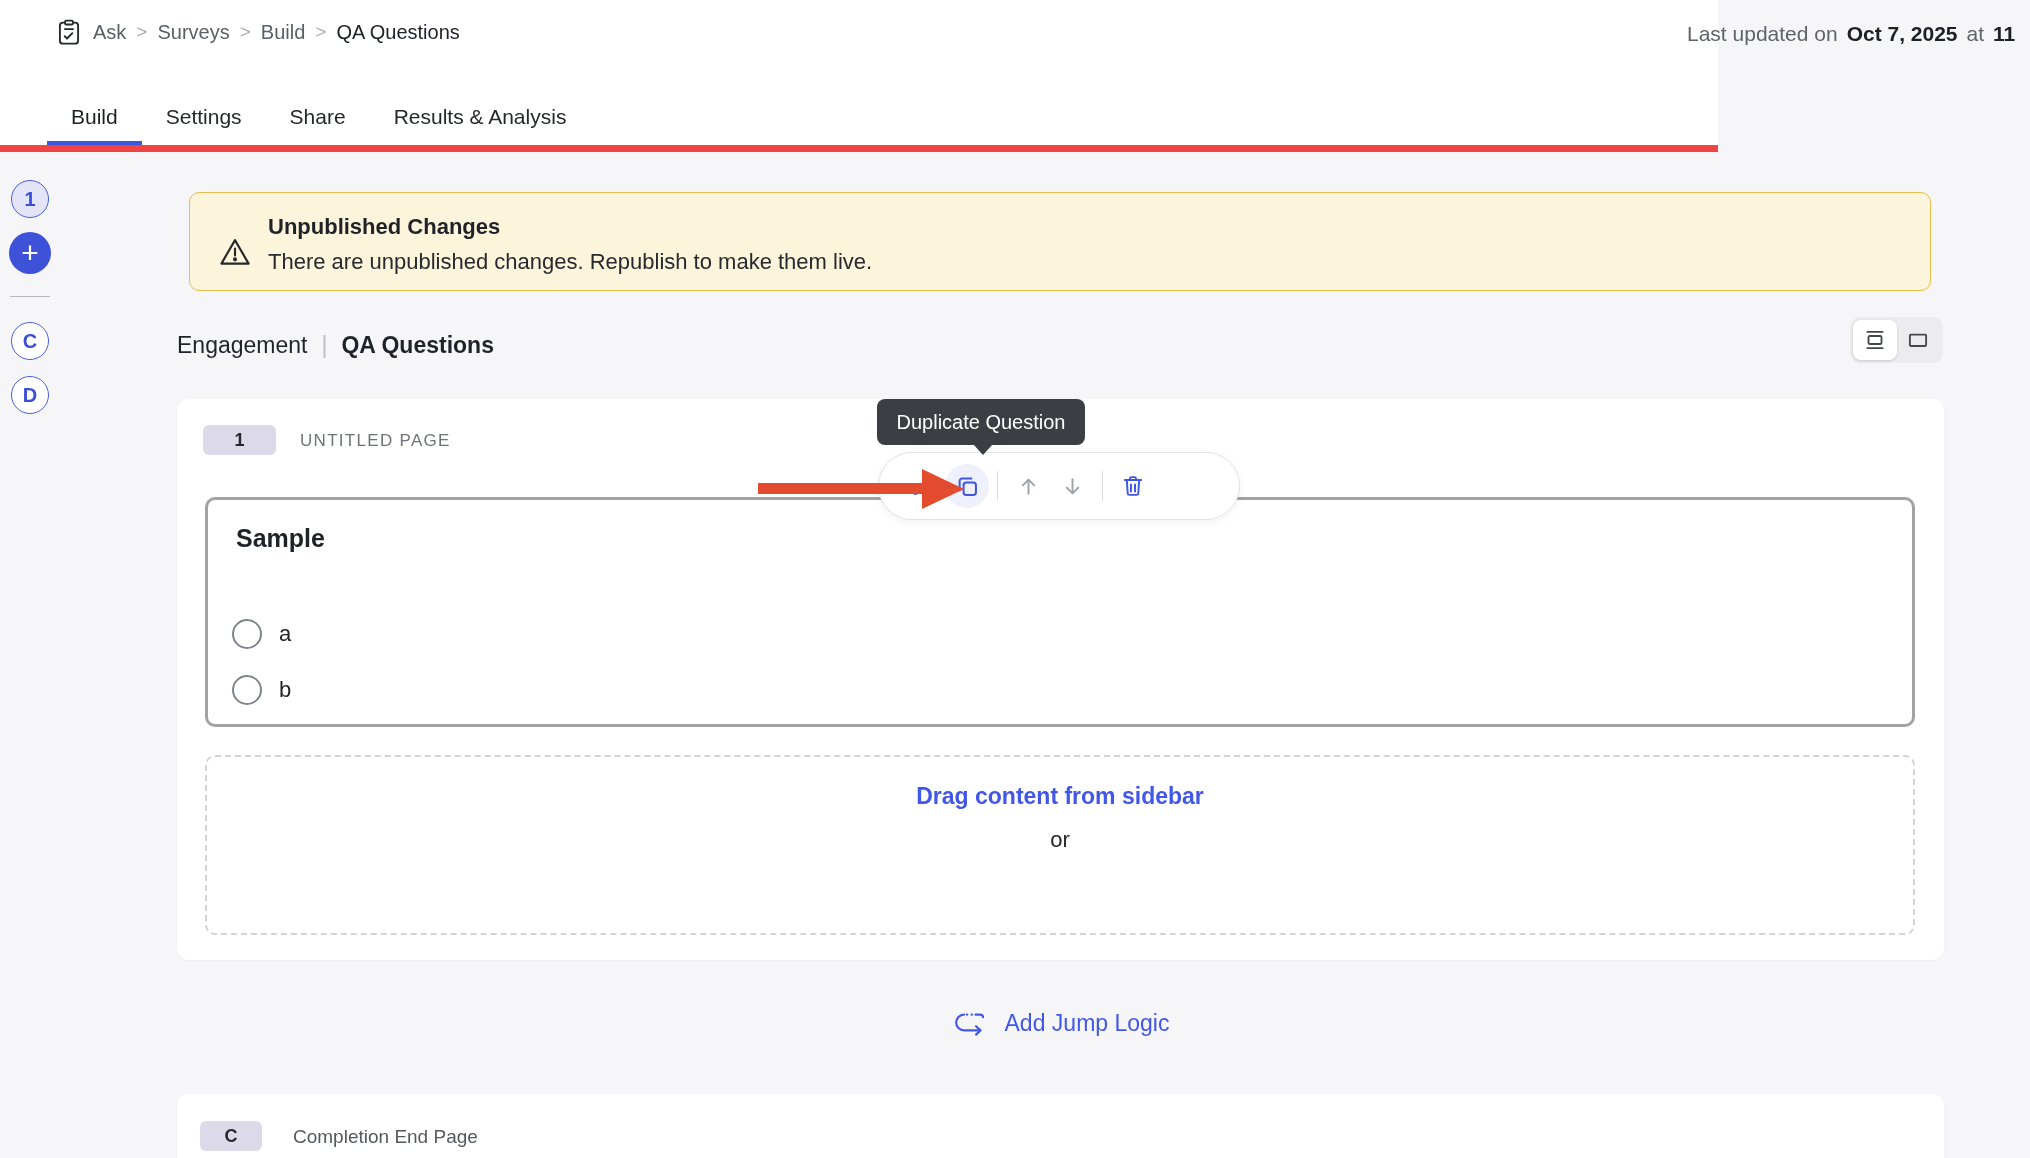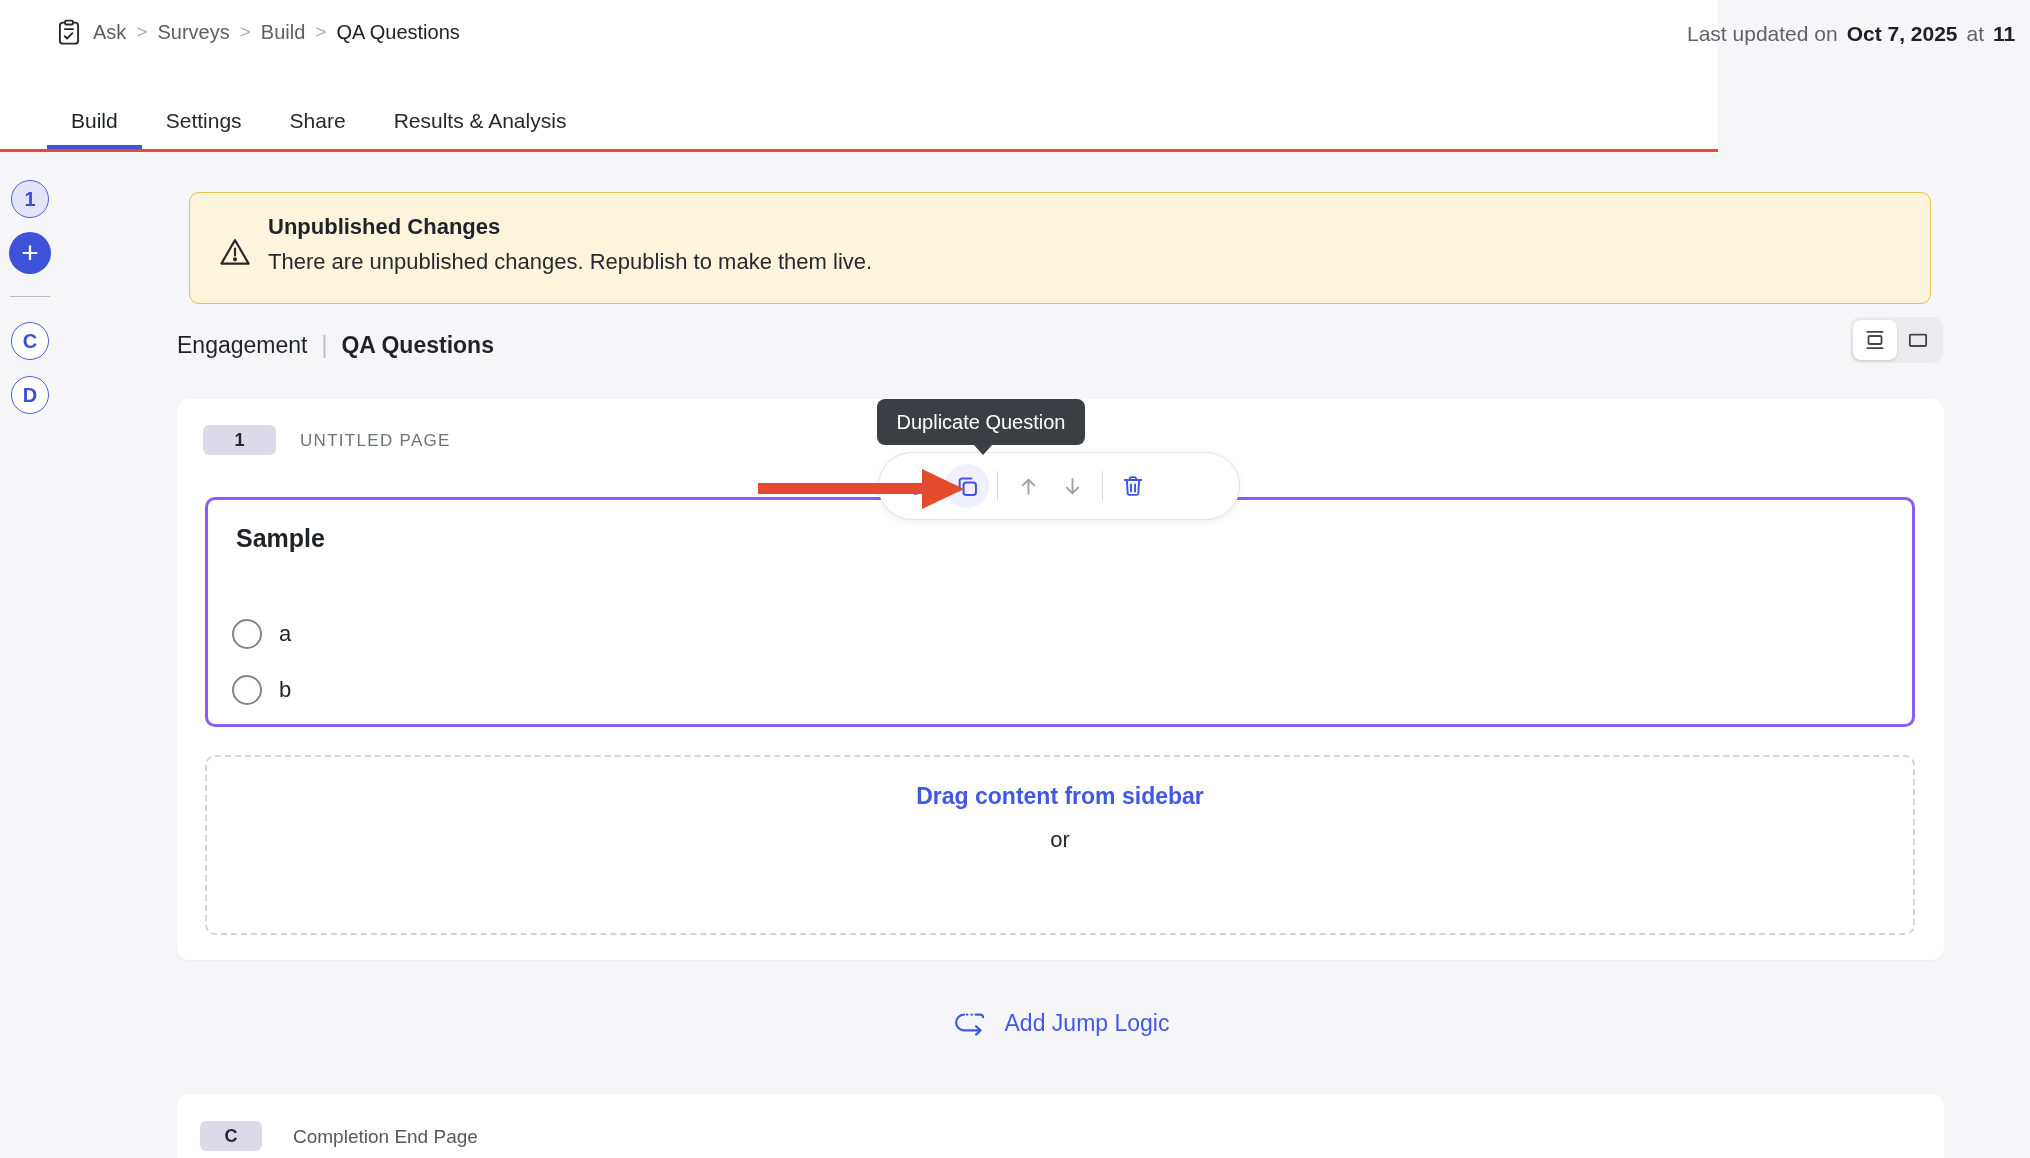--- a/index.html
+++ b/index.html
@@ -3,21 +3,21 @@
 <meta charset="utf-8">
 <style>
   * { margin:0; padding:0; box-sizing:border-box; }
   html,body { background:#e9e9eb; }
   .screen {
     position:relative; width:2030px; height:1158px; overflow:hidden;
     background:#f6f6f8; font-family:"Liberation Sans", sans-serif; color:#202124;
   }
   
   .header { position:absolute; left:0; top:0; width:1718px; height:152px;
-    background:#ffffff; border-bottom:3px solid #ef4444; }
+    background:#ffffff; border-bottom:7px solid #ef4444; }
   .breadcrumb { position:absolute; left:55px; top:18px; display:flex; align-items:center; gap:10px;
     font-size:20px; color:#5b5f66; }
   .breadcrumb .crumb { cursor:default; }
   .breadcrumb .sep { color:#a7abb1; font-weight:300; font-size:19px; }
   .breadcrumb .crumb.current { color:#1d2025; }
   .bc-icon { width:28px; height:28px; display:block; }
   .last-updated { position:absolute; left:1687px; top:22px; white-space:nowrap;
     font-size:21px; color:#5f6368; display:flex; gap:9px; align-items:baseline; }
   .last-updated .strong { color:#1d2025; font-weight:600; }
   .tabs { position:absolute; left:47px; bottom:0; display:flex; height:52px; }
@@ -32,21 +32,21 @@
     border:1px solid #4a5fe0; position:absolute; left:1px; cursor:pointer; }
   .rail-circle.page { top:0; background:#e4e4f8; }
   .rail-add { position:absolute; left:-1px; top:52px; width:42px; height:42px; border-radius:50%;
     background:#3d52d8; color:#ffffff; display:flex; align-items:center; justify-content:center;
     font-size:30px; font-weight:300; cursor:pointer; }
   .rail-divider { position:absolute; left:0; top:116px; width:40px; height:1px; background:#b9bac0; }
   .rail-circle.comp { top:142px; }
   .rail-circle.disq { top:196px; }
 
   
-  .banner { position:absolute; left:189px; top:192px; width:1742px; height:112px;
+  .banner { position:absolute; left:189px; top:192px; width:1742px; height:99px;
     background:#fdf4dc; border:1px solid #e9be4e; border-radius:10px; }
   .banner-icon { position:absolute; left:28px; top:42px; width:34px; height:34px; }
   .banner-title { position:absolute; left:78px; top:21px; font-size:22px; font-weight:700; color:#1f2228; }
   .banner-msg { position:absolute; left:78px; top:56px; font-size:22px; color:#26292e; }
 
   
   .context-bar { position:absolute; left:177px; top:330px; height:30px; display:flex;
     align-items:center; gap:14px; font-size:23px; color:#1f2228; }
   .context-bar .divider { color:#b9bcc2; font-weight:300; }
   .context-bar .section { font-weight:700; }
@@ -82,21 +82,21 @@
 
   
   .red-arrow { position:absolute; z-index:30; }
   .red-arrow .shaft { position:absolute; left:758px; top:483px; width:168px; height:11px; background:#e34b2e; }
   .red-arrow .head { position:absolute; left:922px; top:469px; width:0; height:0;
     border-top:20px solid transparent; border-bottom:20px solid transparent;
     border-left:42px solid #e34b2e; }
 
   
   .question-box { position:absolute; left:28px; top:98px; width:1710px; height:230px;
-    border:3px solid #8b5cf6; border-radius:10px; background:#ffffff; cursor:pointer; }
+    border:3px solid #a3a3a3; border-radius:10px; background:#ffffff; cursor:pointer; }
   .q-title { position:absolute; left:28px; top:24px; font-size:25px; font-weight:700; color:#1f2226; }
   .q-option { position:absolute; left:24px; display:flex; align-items:center; gap:17px; }
   .q-option.a { top:119px; }
   .q-option.b { top:175px; }
   .radio { width:30px; height:30px; border-radius:50%; border:2px solid #80858d; background:#fff; cursor:pointer; }
   .opt-label { font-size:22px; color:#1f2226; }
 
   
   .dropzone { position:absolute; left:28px; top:356px; width:1710px; height:180px;
     border:2px dashed #d3d3d8; border-radius:10px; text-align:center; }

